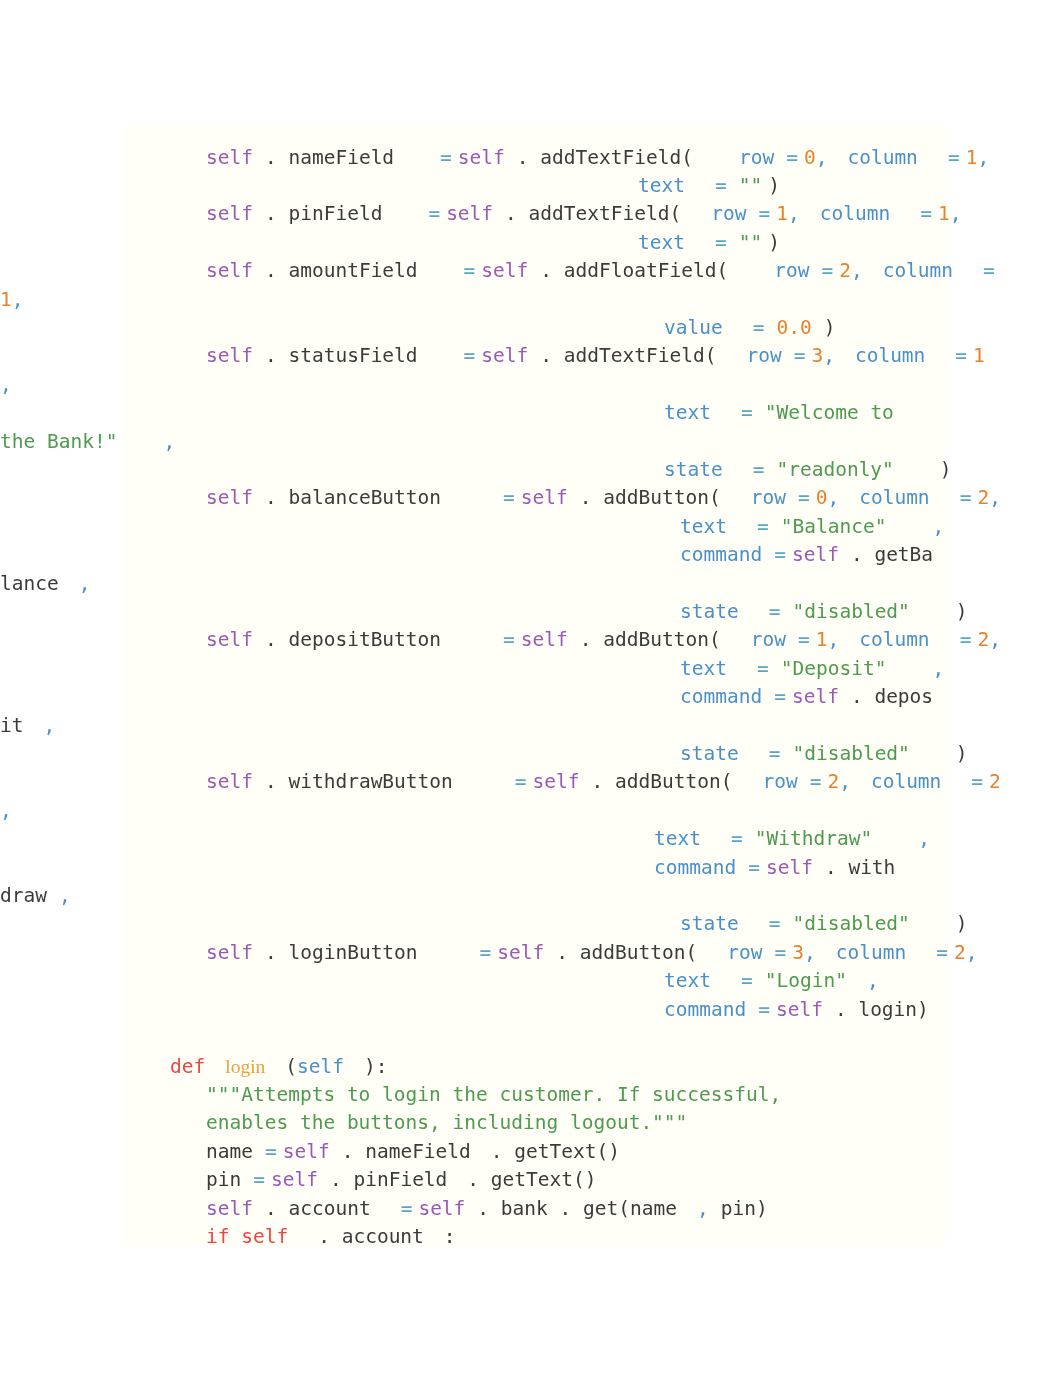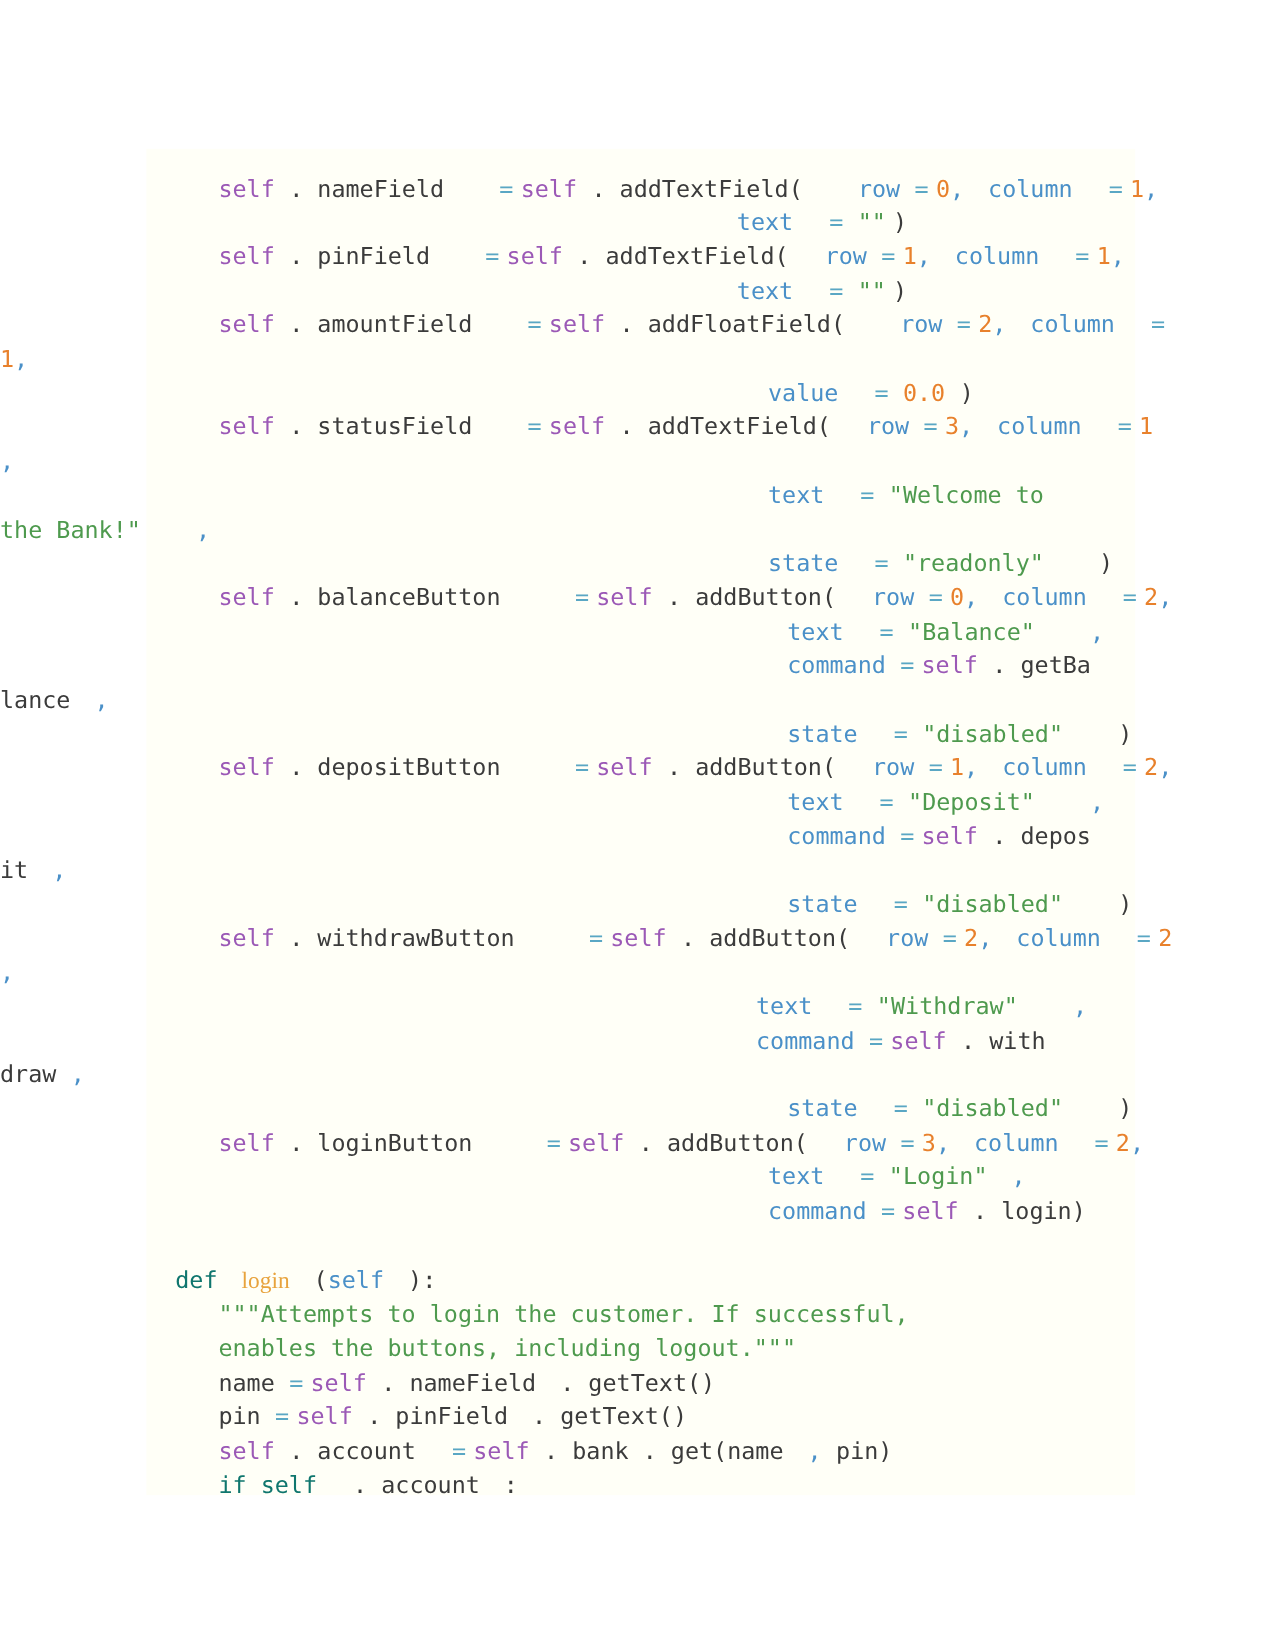--- a/index.html
+++ b/index.html
@@ -34,31 +34,31 @@
     width: 1062px;
     font-size: 19.5px;
     line-height: 28.4px;
     color: #3b3b3b;
     white-space: pre-wrap;
   }
 
   .ln {
     display: block;
     min-height: 28.4px;
-    padding-left: 84px;
+    padding-left: 108px;
     text-indent: 0;
   }
   
   .ln.bleed {
     padding-left: 122px;
     margin-left: -122px;
   }
 
   
-  .kw    { color: #0f766e; }               
+  .kw    { color: #ef4444; }               
   .self  { color: #9b59b6; }               
   .fn    { color: #e8a33d; font-family: Liberation Serif, serif; }               
   .param { color: #4a90c8; }               
   .parm2 { color: #4a90c8; }               
   .op    { color: #5aa7c4; }               
   .num   { color: #e8812c; }               
   .str   { color: #4e9a4e; }               
   .pun   { color: #4a90c8; }               
   .id    { color: #3b3b3b; }               
   .doc   { color: #4e9a4e; }               

